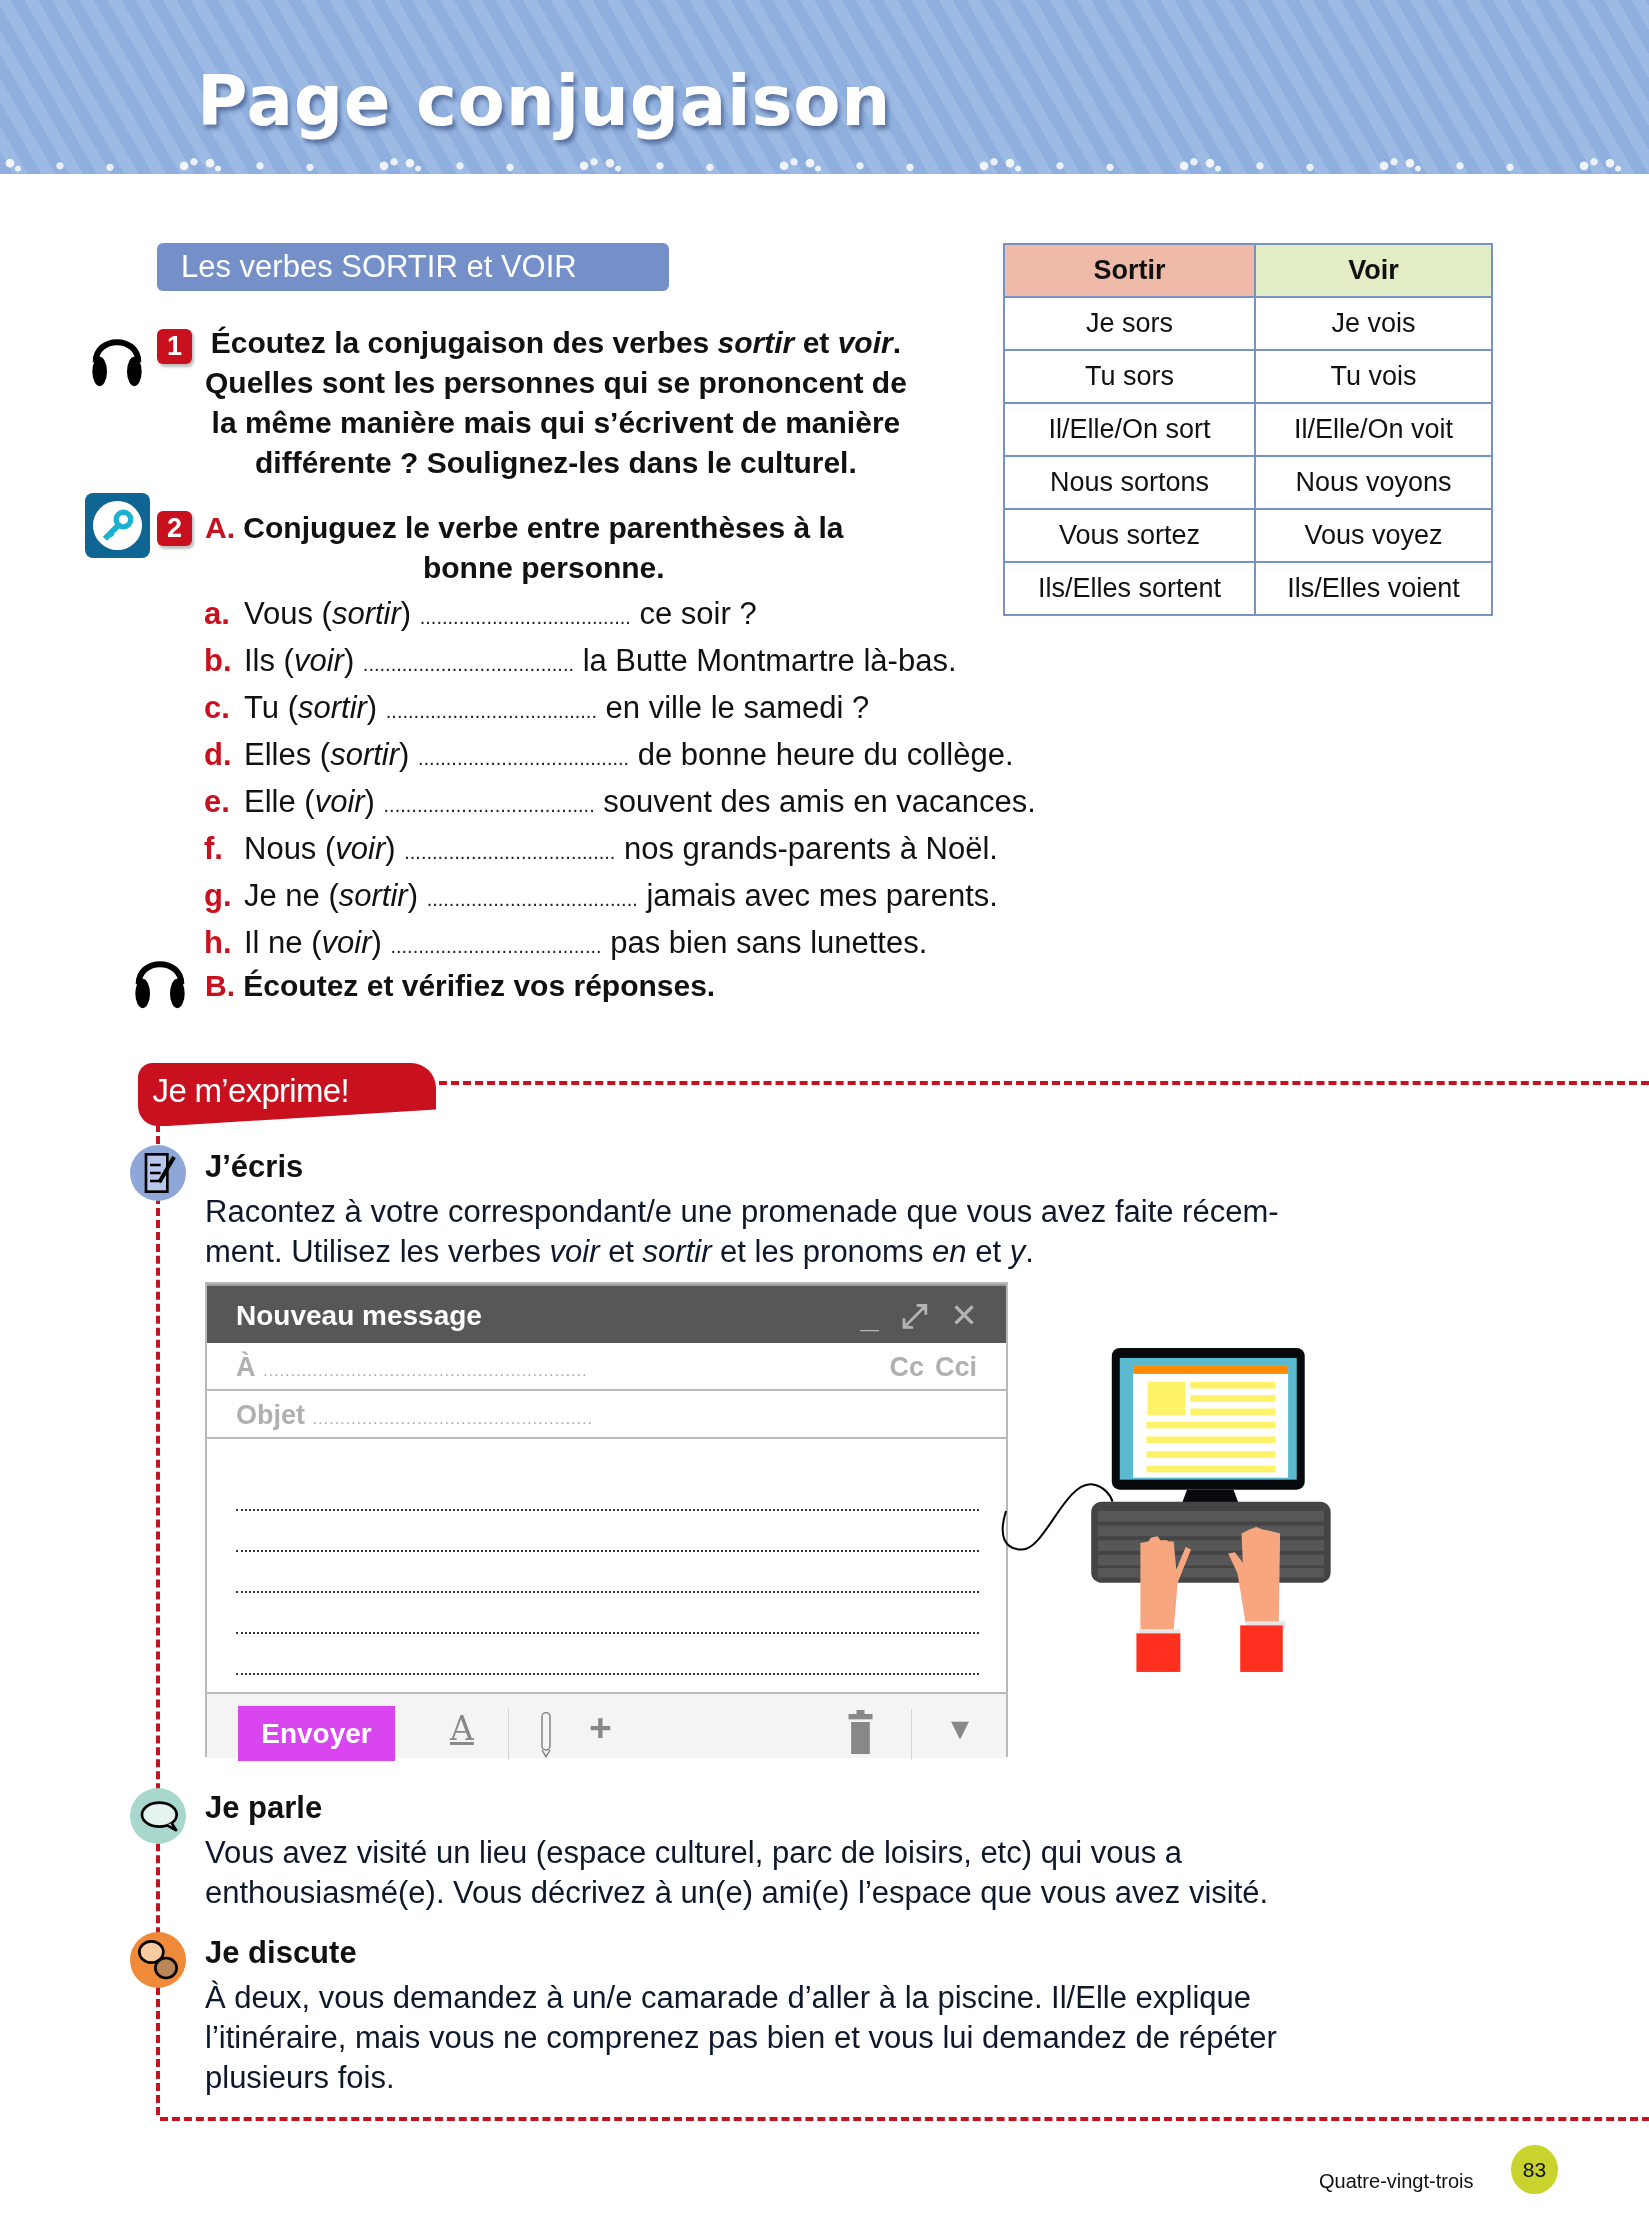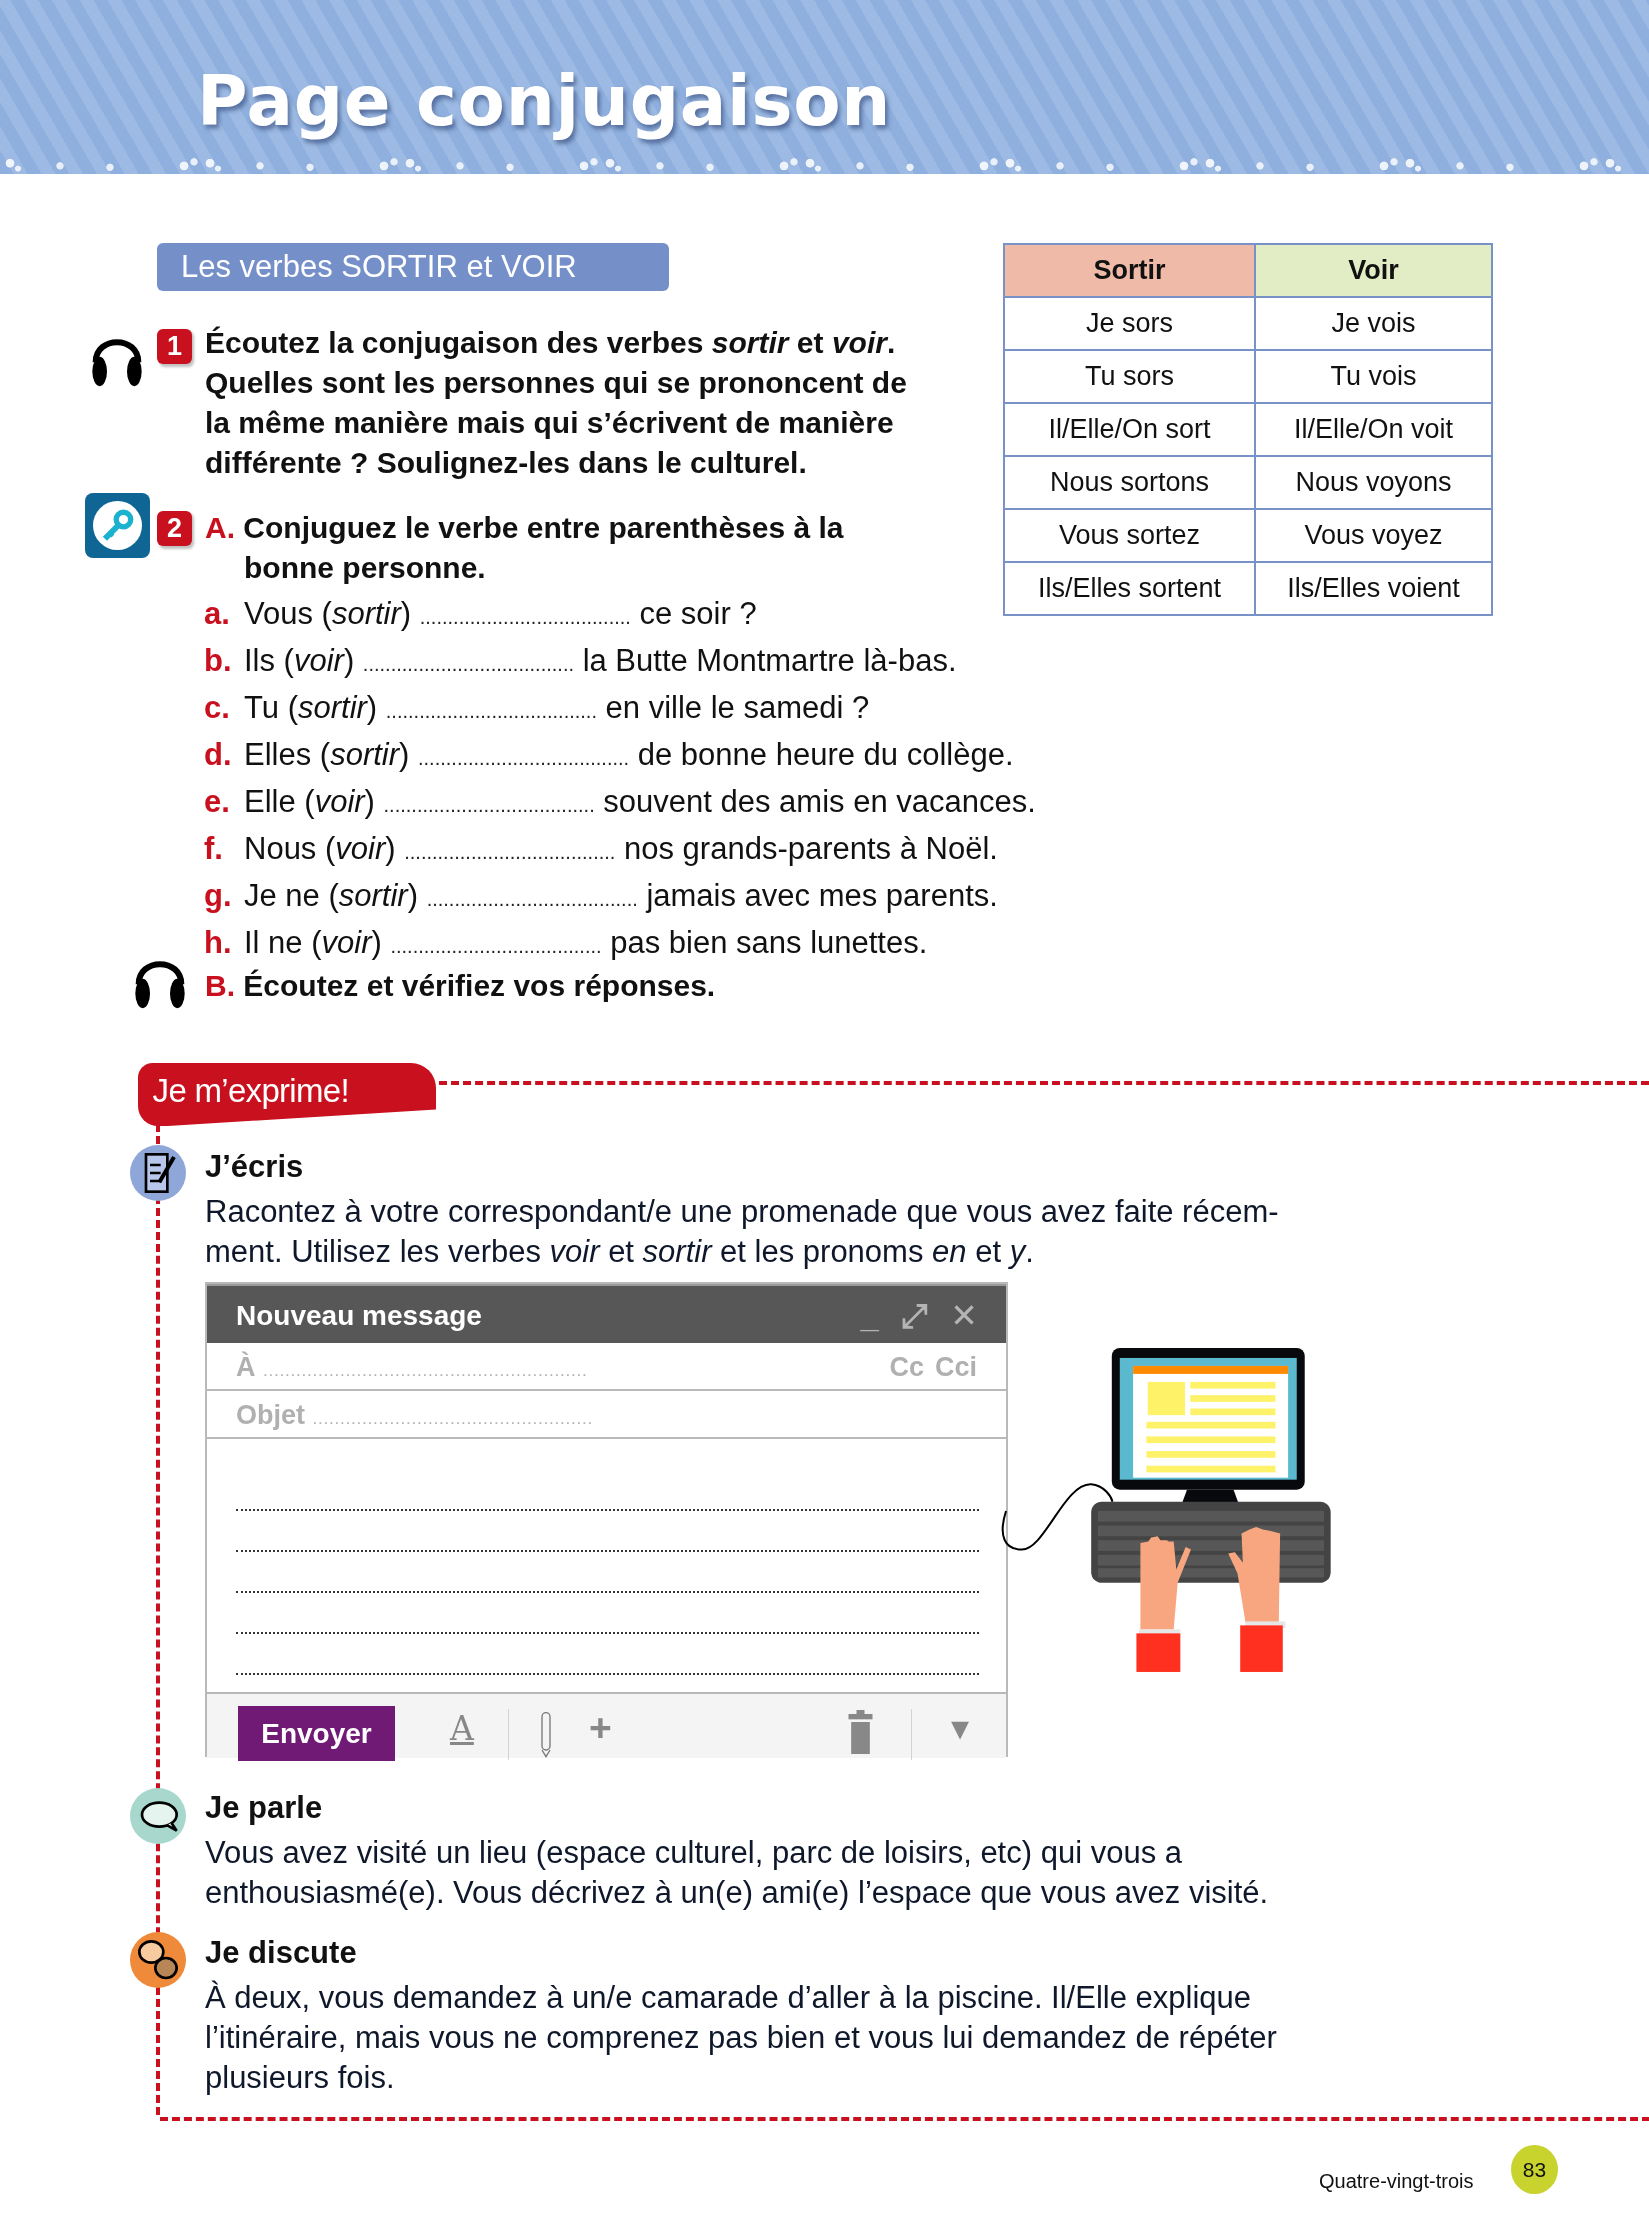--- a/index.html
+++ b/index.html
@@ -30,21 +30,21 @@
   }
 
   
   .pill {
     position: absolute; left: 157px; top: 243px; width: 512px; height: 48px;
     background: #7590c9; border-radius: 6px;
     color: #fff; font-size: 31px; line-height: 48px; padding-left: 24px;
   }
 
   
-  .ex-text { position: absolute; font-size: 30px; line-height: 40px; font-weight: bold; color: #111; }
+  .ex-text { position: absolute; font-size: 30px; line-height: 40px; font-weight: bold; color: #111; text-align: center; }
   .ex-num {
     position: absolute; width: 35px; height: 35px; background: #c8101e; color: #fff;
     border-radius: 6px; font-weight: bold; font-size: 27px; text-align: center; line-height: 35px;
     box-shadow: 2px 2.7px 2.7px rgba(0,0,0,.25);
   }
   .red { color: #c8101e; }
   .icon-headphones { position: absolute; width: 56px; height: 67px; }
   .icon-key {
     position: absolute; width: 65px; height: 65px; background: #0f6694; border-radius: 8px;
   }
@@ -105,21 +105,21 @@
   .mail-row .dots { font-weight: normal; font-size: 17.3px; letter-spacing: 0.7px; }
   .mail-row .cc { position: absolute; right: 29px; top: 0; }
   .mail-row .cc span { margin-left: 11px; }
   .mail-body { height: 255px; padding: 31px 27px 0 29px; border-bottom: 2px solid #b9b9b9; }
   .mail-body .line {
     height: 41px; border-bottom: 2.7px dotted #333; margin-bottom: 0;
   }
   .mail-foot { height: 64px; background: #f4f4f4; position: relative; }
   .send-btn {
     position: absolute; left: 31px; top: 12px; width: 157px; height: 55px;
-    background: #701a75; color: #fff; font-weight: bold; font-size: 28px; text-align: center; line-height: 55px;
+    background: #d946ef; color: #fff; font-weight: bold; font-size: 28px; text-align: center; line-height: 55px;
   }
   .foot-icon { position: absolute; color: #888; }
   .foot-sep { position: absolute; top: 14.6px; width: 1.3px; height: 51px; background: #d3d3d3; }
 
   
   .footer-text { position: absolute; left: 1319px; top: 2170px; font-size: 20px; color: #111; }
   .page-num {
     position: absolute; left: 1511px; top: 2145px; width: 47px; height: 49px; border-radius: 50%;
     background: #c8d32e; font-size: 21px; text-align: center; line-height: 49px; color: #111;
   }

